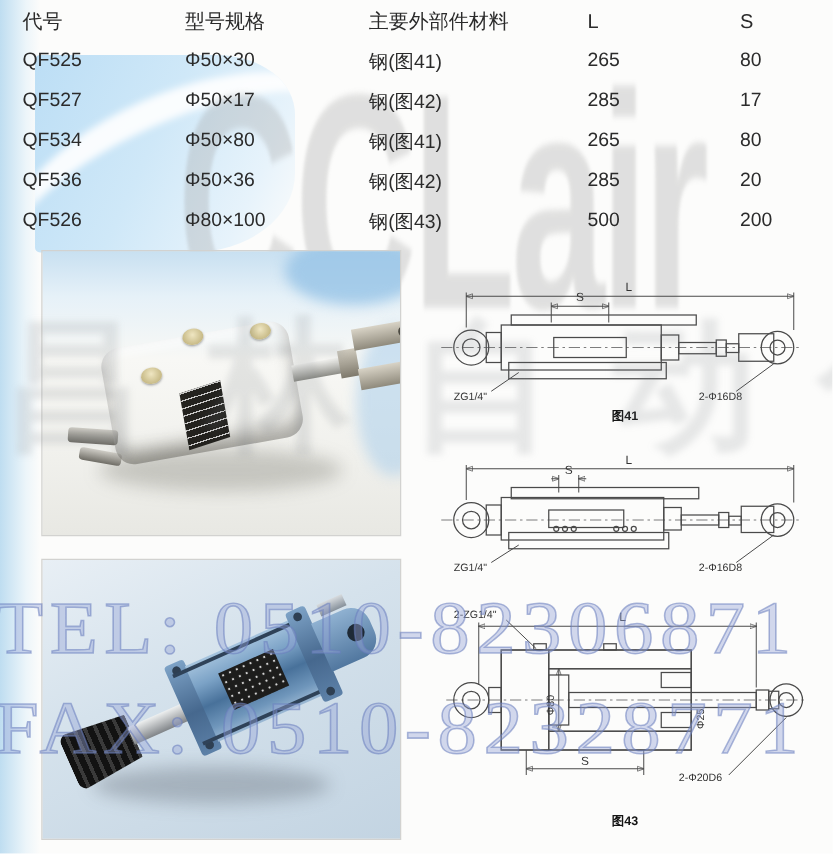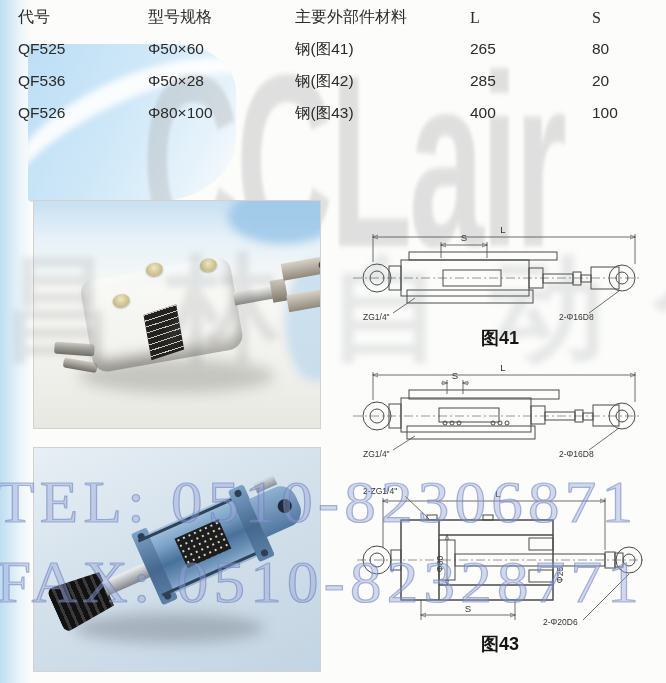--- a/index.html
+++ b/index.html
@@ -25,21 +25,21 @@
     transform:scaleX(1.05);transform-origin:left top;}
   .wm-tel{top:468px;}
   .wm-fax{top:548px;}
 
   
   .spec-table{position:absolute;left:0;top:2px;width:666px;z-index:2;border-collapse:collapse;table-layout:fixed;}
   .spec-table col.c1{width:130px}.spec-table col.c2{width:147px}.spec-table col.c3{width:175px}
   .spec-table col.c4{width:122px}.spec-table col.c5{width:92px}
   .spec-table th,.spec-table td{padding:0 0 0 18px;text-align:left;vertical-align:middle;
     font-weight:normal;color:#2b2b2b;white-space:nowrap;}
-  .spec-table th{height:31px;font-size:16px;font-family:Liberation Serif, serif;}
+  .spec-table th{height:31px;font-size:16px;}
   .spec-table td{height:32px;font-size:15.5px;}
 
   
   .photo{position:absolute;left:33px;width:286px;border:1px solid #d2d2d0;z-index:2;overflow:hidden;}
   .photo1{top:200px;height:227px;background:linear-gradient(180deg,#c8e0f1 0%,#e6f1f8 16%,#f8f8f5 38%,#f1f1ed 70%,#e8e8e3 100%);}
   .photo2{top:447px;height:223px;background:linear-gradient(155deg,#e8eff5 0%,#d5e2ec 40%,#c3d4e2 100%);}
   .blob{position:absolute;border-radius:50%;filter:blur(5px);}
   .p1-blob-a{right:-18px;top:-12px;width:110px;height:55px;background:rgba(150,195,230,.8);}
   .p1-blob-b{right:-25px;top:60px;width:60px;height:120px;background:rgba(170,205,235,.55);}
   .p1-shadow{position:absolute;left:45px;top:158px;width:195px;height:34px;border-radius:50%;
@@ -95,22 +95,22 @@
   .diag{position:absolute;z-index:2;}
   #d41{left:335px;top:220px;width:330px;height:102px;}
   #d42{left:335px;top:360px;width:330px;height:100px;}
   #d43{left:333px;top:482px;width:332px;height:148px;}
   .diag line,.diag rect,.diag circle,.diag path{stroke:#4a4a4a;stroke-width:1;fill:none;}
   .diag .dim{stroke-width:.8;}
   .diag .cl{stroke-dasharray:9 3 2 3;stroke-width:.7;stroke:#6a6a6a;}
   .diag text{fill:#333;stroke:none;font-size:8.5px;font-family:"Liberation Sans",sans-serif;}
   .diag text.big{font-size:9.5px;}
   .cap{position:absolute;left:335px;width:330px;text-align:center;z-index:2;
-    font-size:18px;font-weight:600;color:#141414;}
-  #cap41{top:326px;} #cap42{top:464px;} #cap43{top:632px;}
+    font-size:10px;font-weight:600;color:#141414;}
+  #cap41{top:326px;} #cap42{top:464px;} #cap43{top:650px;}
 
   .footer-brand{position:absolute;left:0;top:642px;width:662px;text-align:right;z-index:7;
     font-size:19px;font-weight:bold;color:#0c0c0c;}
 </style>
 </head>
 <body>
 
 <div class="page">
 
   <div class="wm-band"></div>
@@ -131,38 +131,52 @@
         <th>代号</th>
         <th>型号规格</th>
         <th>主要外部件材料</th>
         <th>L</th>
         <th>S</th>
       </tr>
     </thead>
     <tbody>
       <tr>
         <td>QF525</td>
-        <td>Φ50×60</td>
+        <td>Φ50×30</td>
         <td>钢(图41)</td>
         <td>265</td>
         <td>80</td>
       </tr>
       <tr>
+        <td>QF527</td>
+        <td>Φ50×17</td>
+        <td>钢(图42)</td>
+        <td>285</td>
+        <td>17</td>
+      </tr>
+      <tr>
+        <td>QF534</td>
+        <td>Φ50×80</td>
+        <td>钢(图41)</td>
+        <td>265</td>
+        <td>80</td>
+      </tr>
+      <tr>
         <td>QF536</td>
-        <td>Φ50×28</td>
+        <td>Φ50×36</td>
         <td>钢(图42)</td>
         <td>285</td>
         <td>20</td>
       </tr>
       <tr>
         <td>QF526</td>
         <td>Φ80×100</td>
         <td>钢(图43)</td>
-        <td>400</td>
-        <td>100</td>
+        <td>500</td>
+        <td>200</td>
       </tr>
     </tbody>
   </table>
 
   <div class="photo photo1">
     <div class="blob p1-blob-a"></div>
     <div class="blob p1-blob-b"></div>
     <div class="p1-shadow"></div>
     <div class="p1-assembly">
       <div class="p1-stub p1-stub1"></div>

